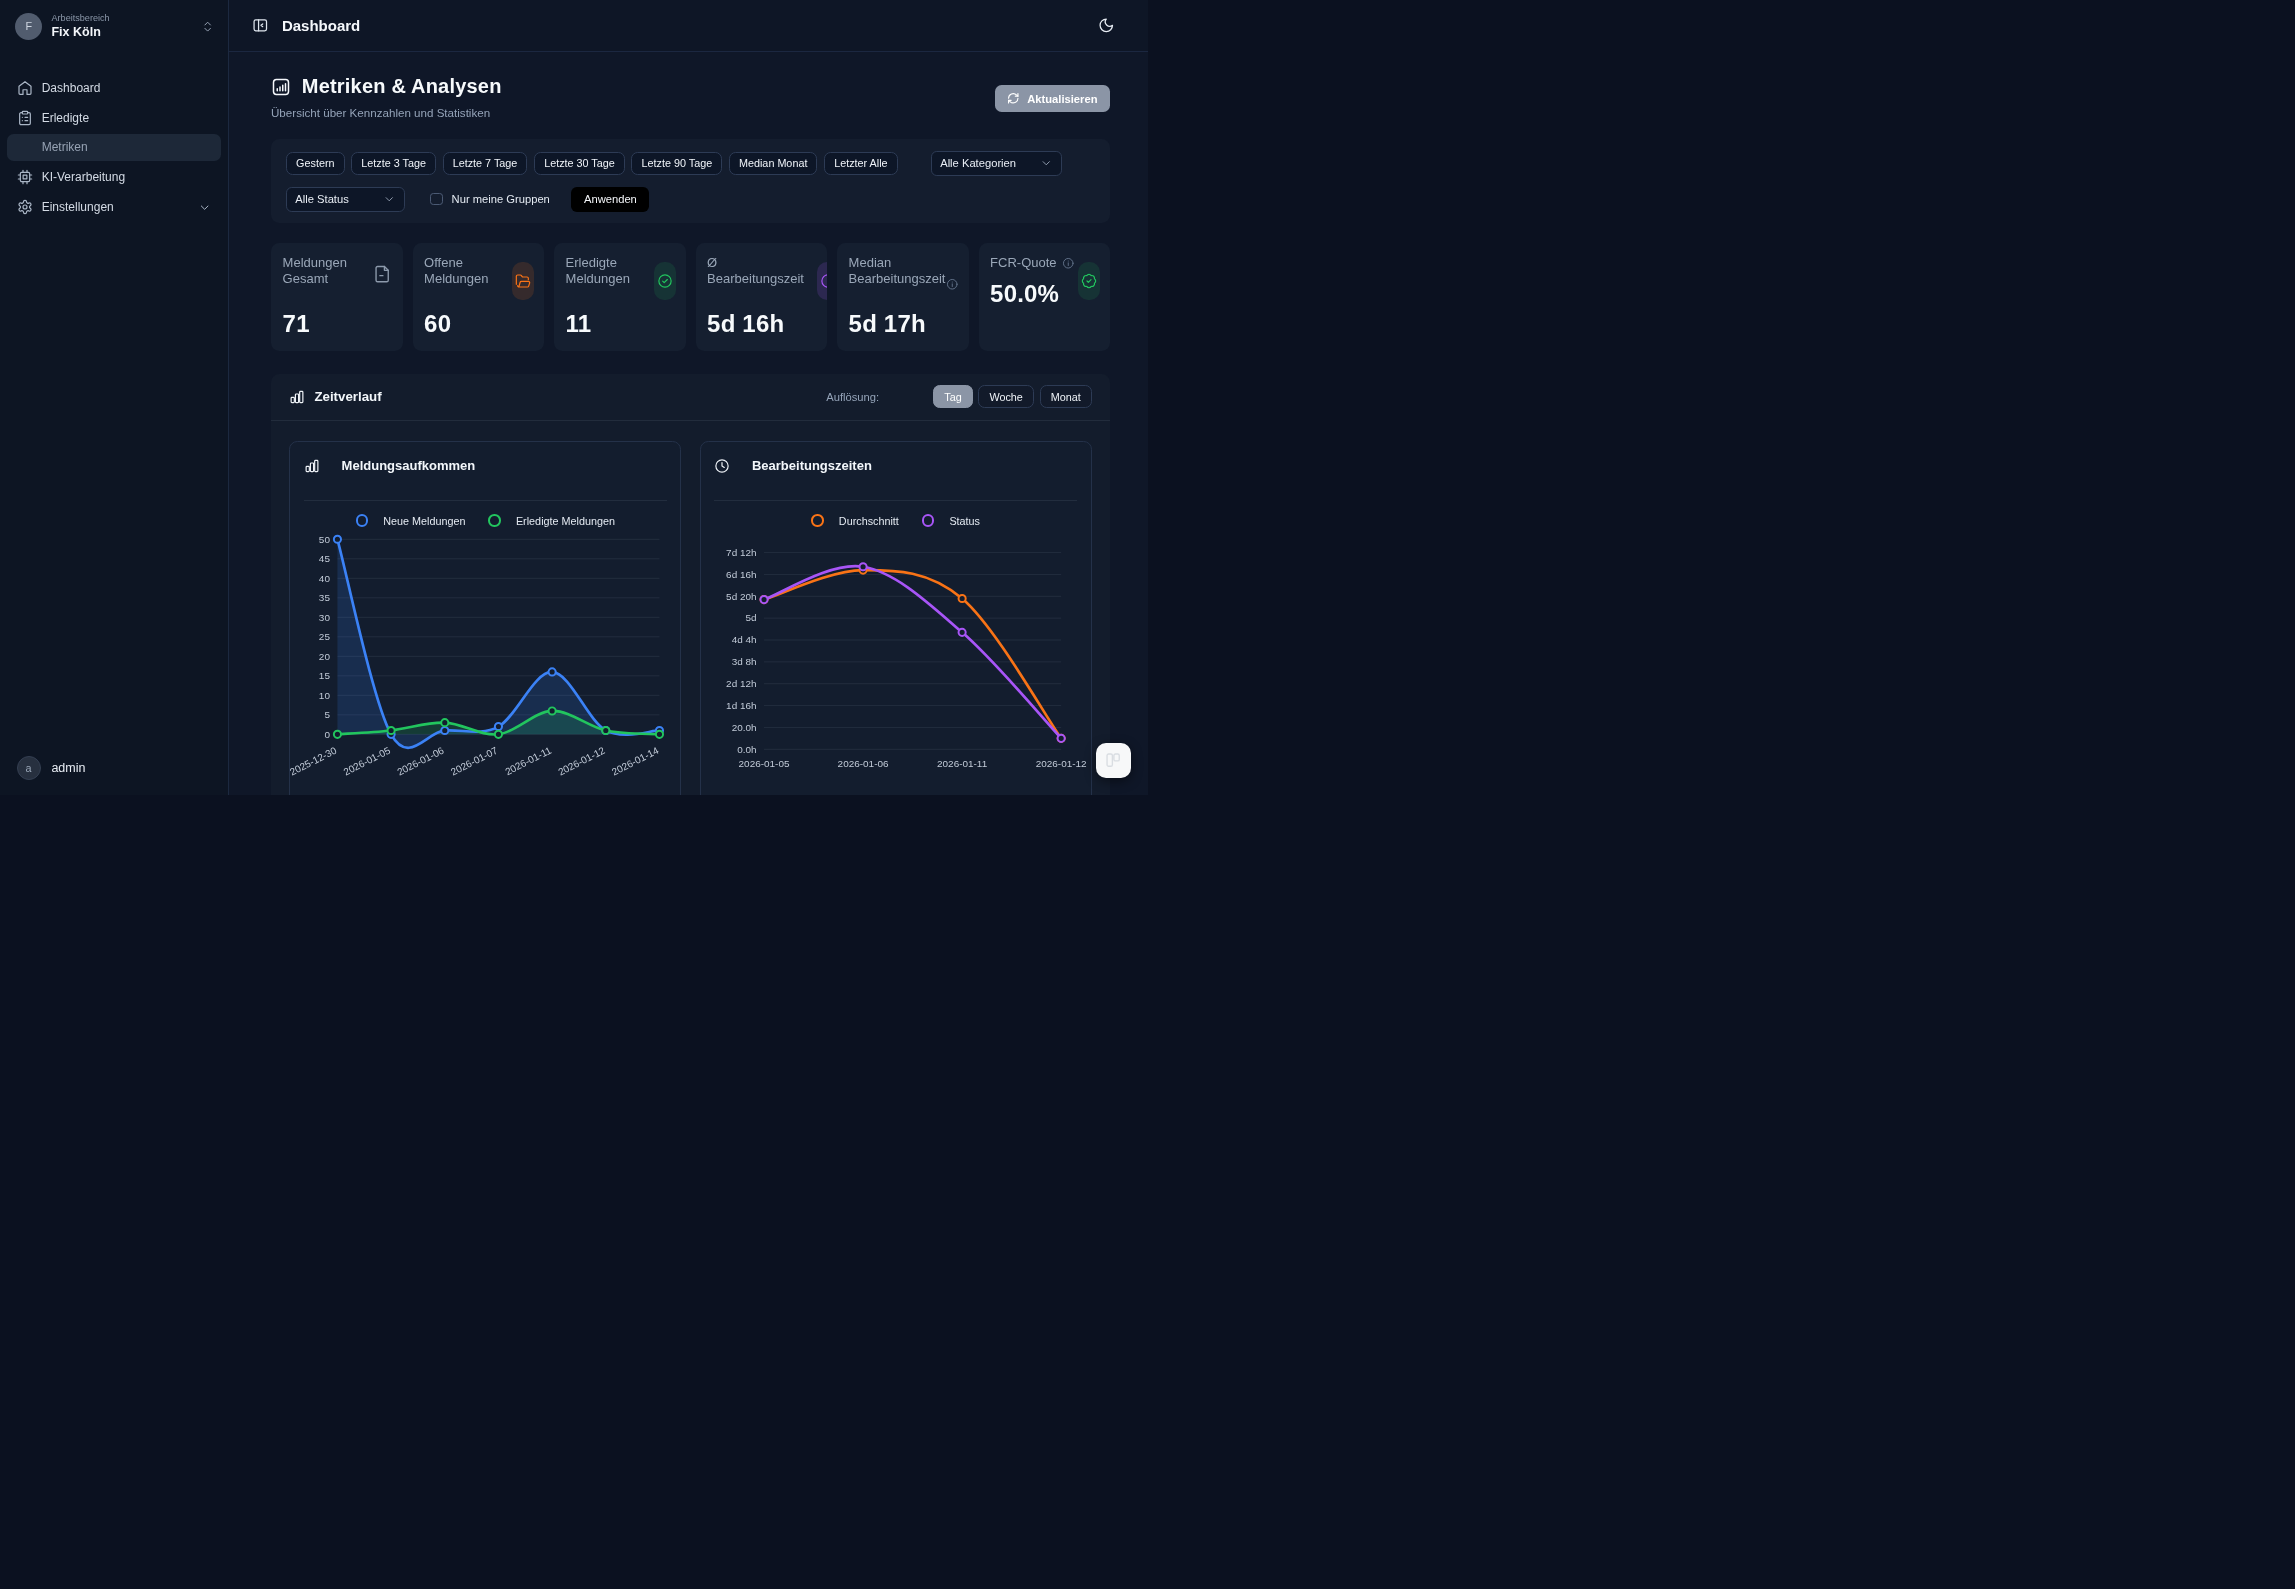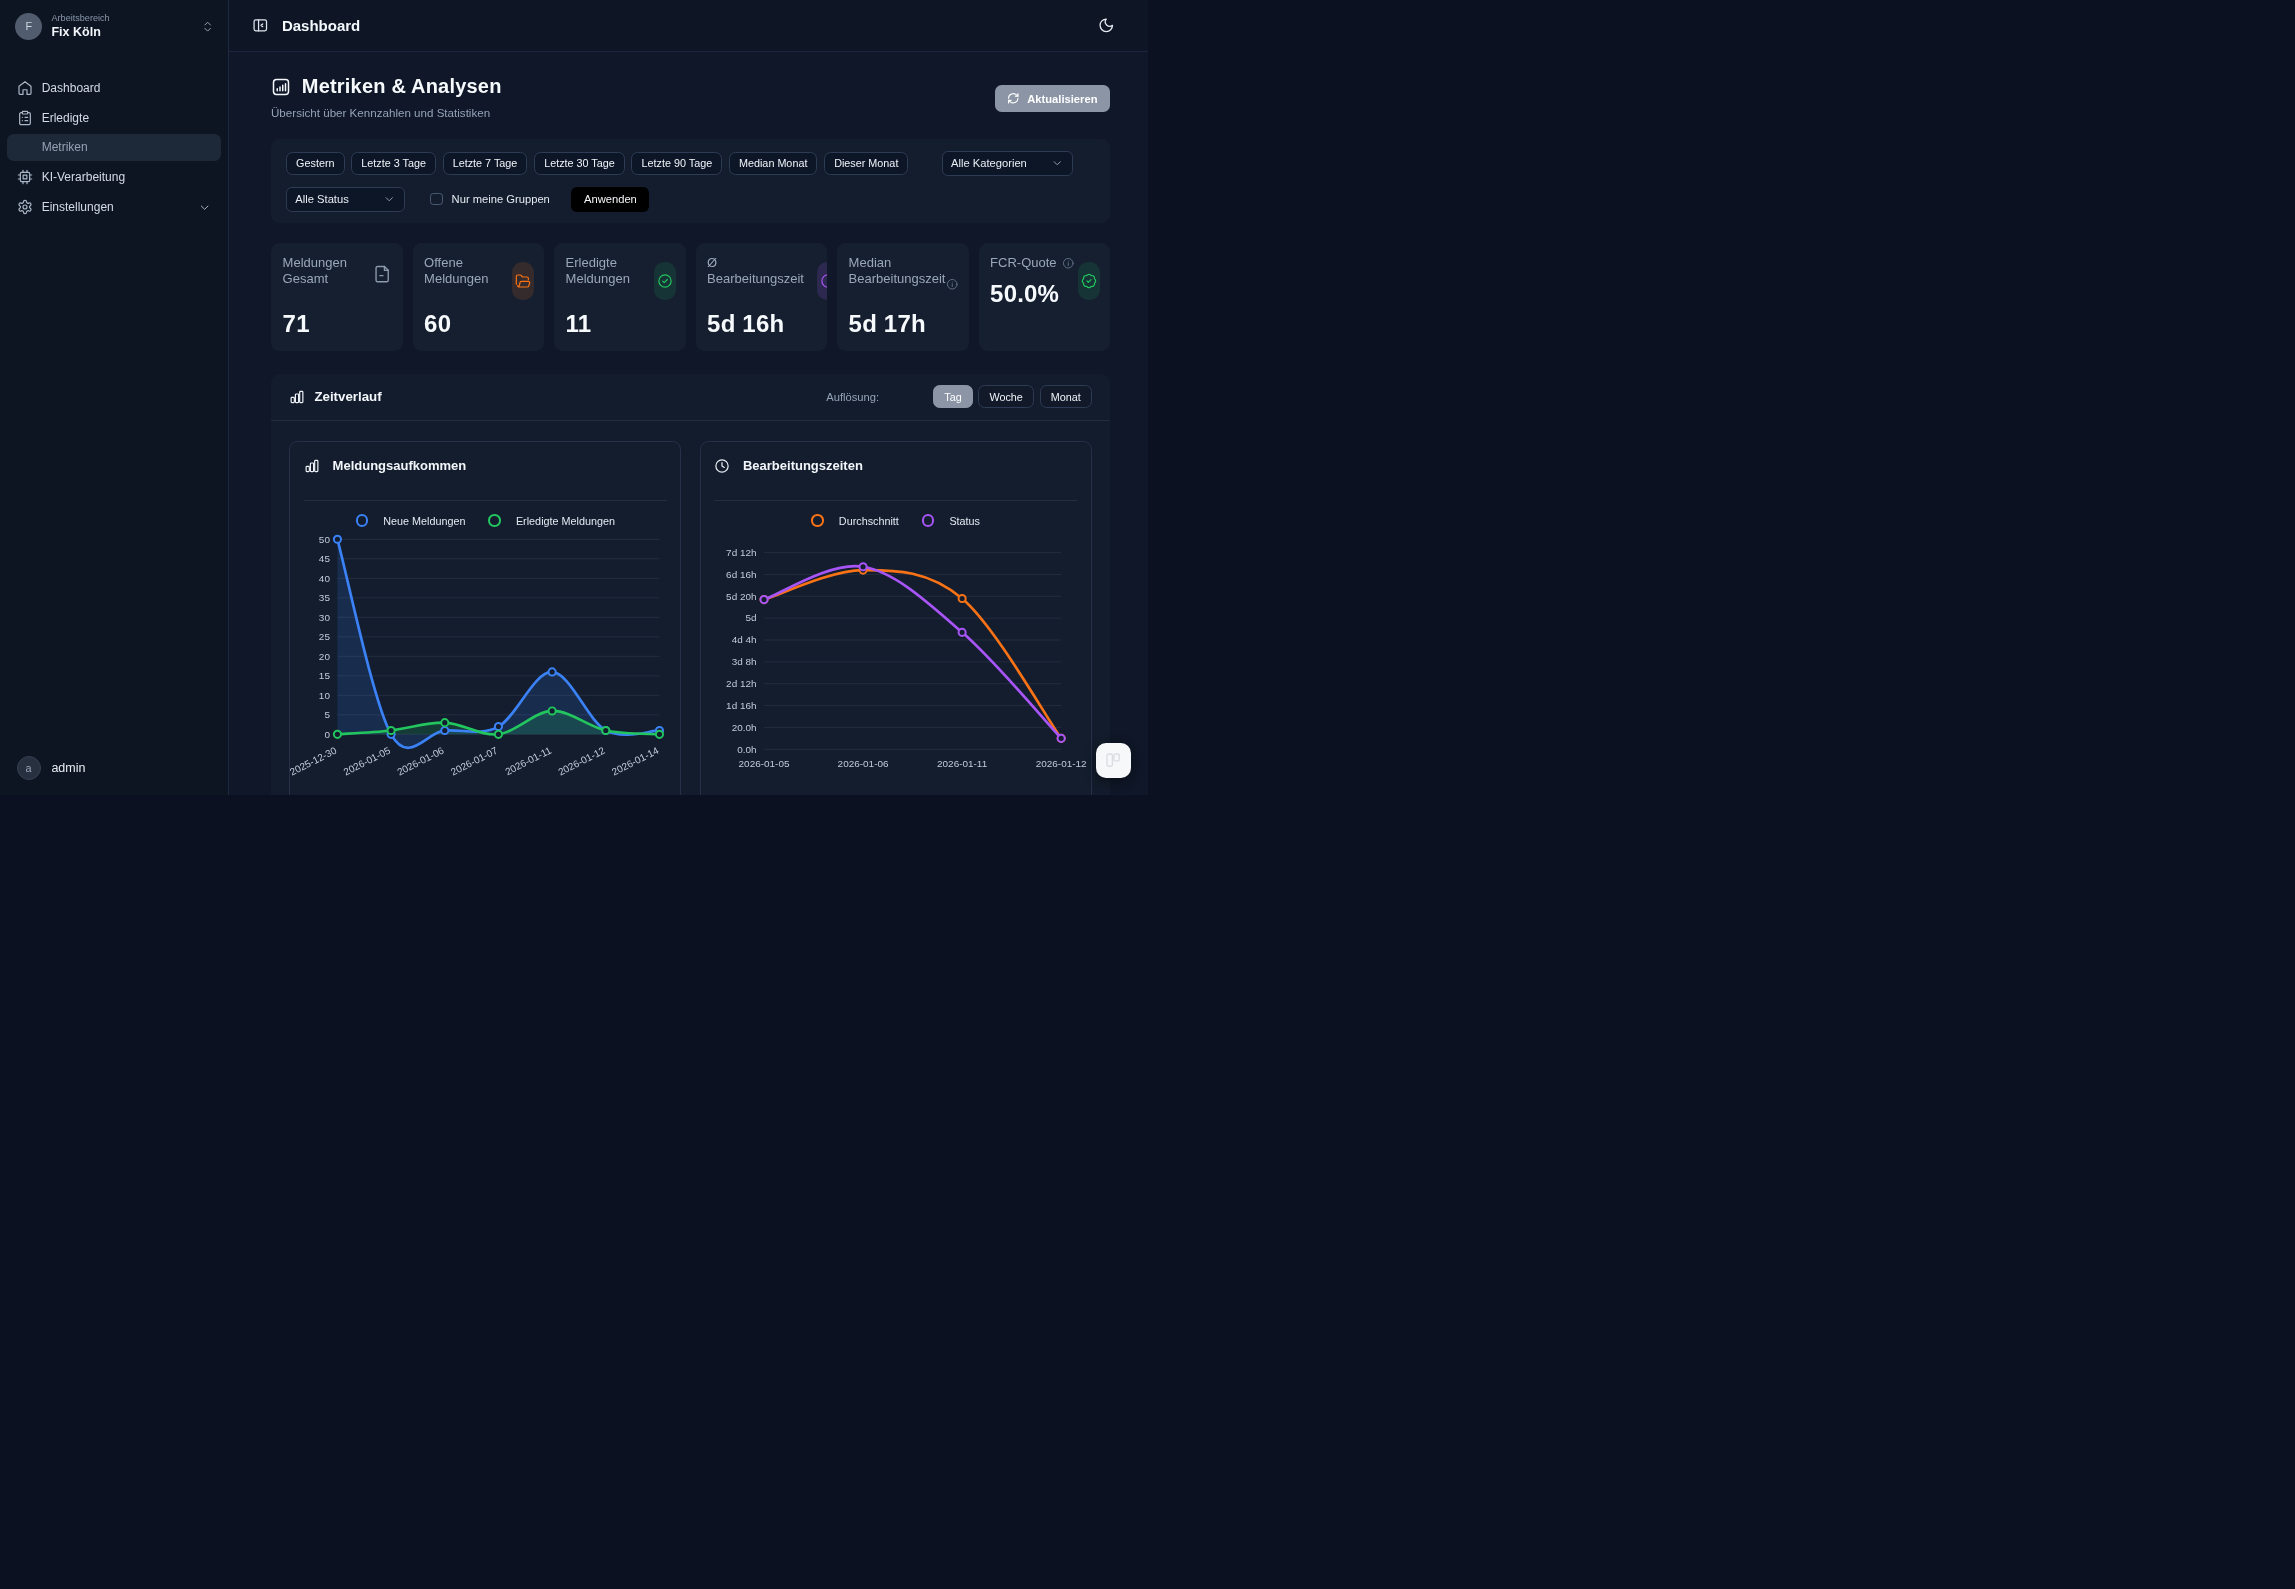--- a/index.html
+++ b/index.html
@@ -79,21 +79,21 @@
   .tl-head{display:flex;align-items:center;height:47px;padding:0 18.3px;border-bottom:0.8px solid rgba(148,163,184,.12);gap:40px;}
   .tl-title{display:flex;align-items:center;gap:9.1px;font-size:13.3px;font-weight:700;color:#f3f7fb;}
   .tl-title .ic{color:#eef2f7;display:flex;}
   .tl-spacer{flex:1;}
   .res-label{font-size:11.2px;color:#94a3b8;margin-right:8.3px;}
   .res-btn{height:23px;padding:0 10px;border-radius:6.6px;font-size:10.8px;display:flex;align-items:center;margin-left:5.8px;
            background:#121a2a;border:0.8px solid #2d3b55;color:#eef2f7;cursor:default;}
   .res-btn.active{background:#8b95a6;border-color:#8b95a6;color:#fff;}
   .charts{display:grid;grid-template-columns:1fr 1fr;gap:18.3px;padding:20px 18.3px;}
   .chart-card{background:#131d2e;border:0.8px solid #243149;border-radius:8.3px;padding:13.3px;height:391px;overflow:hidden;}
-  .chart-head{display:flex;align-items:center;gap:13px;height:21.6px;font-size:13px;font-weight:700;color:#f3f7fb;}
+  .chart-head{display:flex;align-items:center;gap:22px;height:21.6px;font-size:13px;font-weight:700;color:#f3f7fb;}
   .chart-head .ic{color:#eef2f7;display:flex;}
   .chart-div{margin-top:23px;border-top:0.8px solid rgba(148,163,184,.12);}
   .legend{margin-top:12.5px;height:15px;display:flex;justify-content:center;gap:23px;}
   .leg-item{display:flex;align-items:center;gap:15px;font-size:10.8px;color:#e4eaf2;text-align:right;}
   .leg-dot{width:12.5px;height:12.5px;border-radius:50%;border:2.1px solid;}
   .chart-svg{margin-top:3.3px;}
   
   .float-btn{position:absolute;right:17.5px;bottom:17.5px;width:35px;height:35px;border-radius:10px;background:#f7f8f9;
              box-shadow:0 3.3px 11.6px rgba(0,0,0,.45);display:flex;align-items:center;justify-content:center;border:none;cursor:default;}
   .float-glyph{color:#d9dde2;display:flex;}
@@ -220,21 +220,21 @@
       </div>
 
       <div class="filters">
         <div class="frow" id="chips">
           <div class="chip">Gestern</div>
             <div class="chip">Letzte 3 Tage</div>
             <div class="chip">Letzte 7 Tage</div>
             <div class="chip">Letzte 30 Tage</div>
             <div class="chip">Letzte 90 Tage</div>
             <div class="chip">Median Monat</div>
-            <div class="chip">Dieser Monat</div>
+            <div class="chip">Letzter Alle</div>
             <div class="select sel-cat">
             <span>Alle Kategorien</span>
             <span class="chev">
                 <svg width="12.5" height="12.5" viewBox="0 0 24 24" fill="none" stroke="currentColor" stroke-width="1.8" stroke-linecap="round" stroke-linejoin="round">
                   <path d="m6 9 6 6 6-6"></path>
                 </svg>
               </span>
           </div>
         </div>
         <div class="frow frow2">

